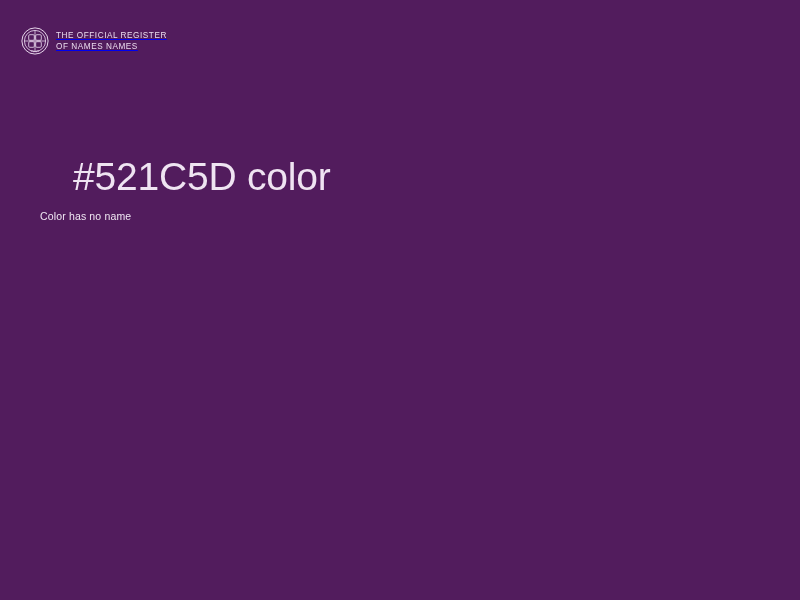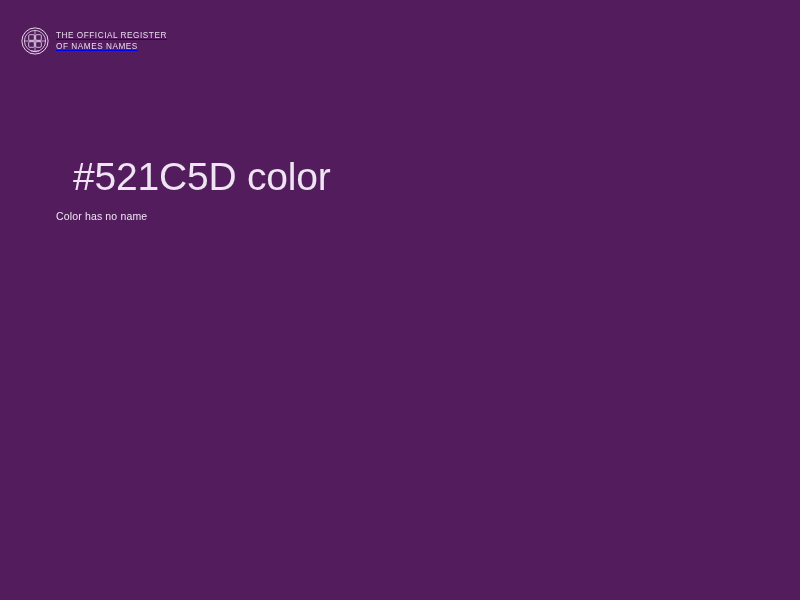--- a/index.html
+++ b/index.html
@@ -57,21 +57,21 @@
     font-size: 39px;
     line-height: 46px;
     font-weight: 400;
     letter-spacing: -0.2px;
     color: #EFE4F2;
     white-space: nowrap;
     margin-left: 24px;
   }
   .subtitle {
     position: absolute;
-    left: 56px;
+    left: 40px;
     top: 198px;
     font-size: 10.5px;
     line-height: 14px;
     font-weight: 400;
     letter-spacing: 0.15px;
     color: #F0E6F3;
     white-space: nowrap;
   }
 </style>
 </head>

